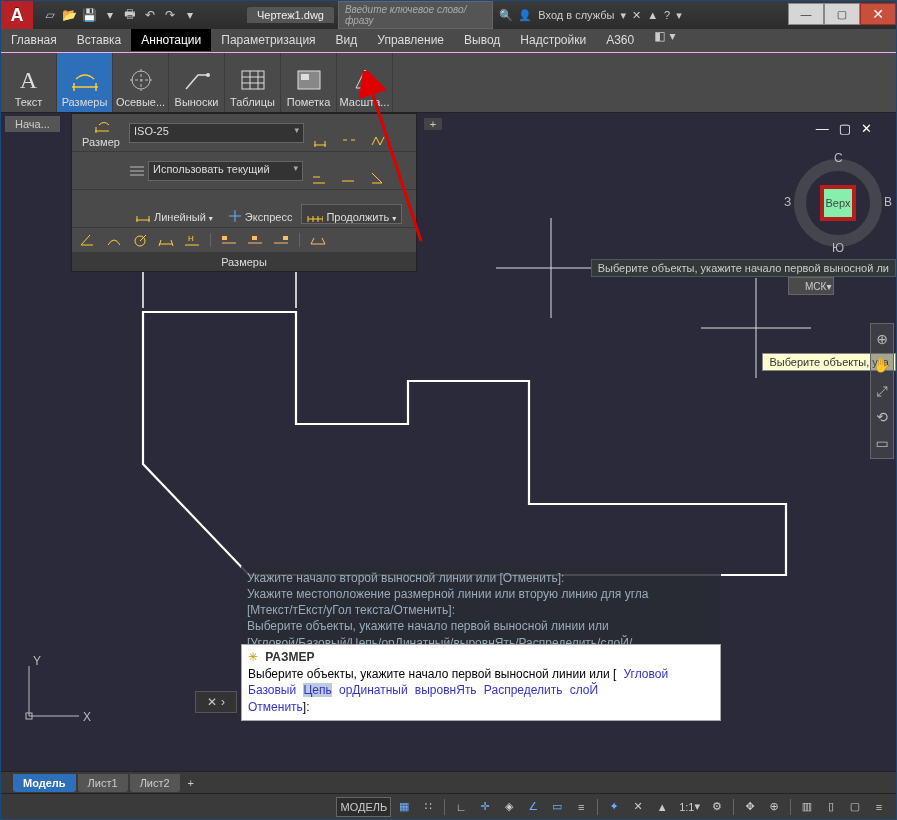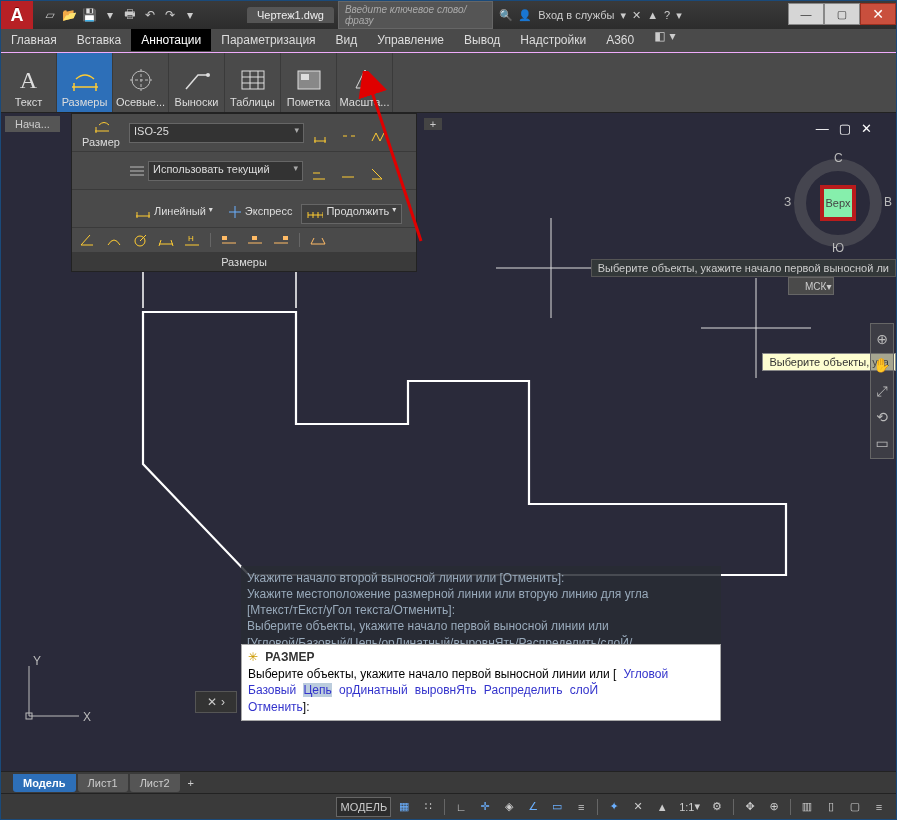--- a/index.html
+++ b/index.html
@@ -71,21 +71,21 @@
   .panel-row { display: flex; align-items: center; padding: 3px 4px; gap: 3px; border-bottom: 1px solid #3a3a3a; }
   .panel-row:last-of-type { border-bottom: none; }
   .panel-title { text-align: center; padding: 3px; background: #3a3a3a; font-size: 11px; }
   .combo {
     background: #333; border: 1px solid #666; color: #ddd; padding: 1px 4px;
     flex: 1; display: flex; justify-content: space-between; align-items: flex-start;
     font-size: 11px; height: 20px;
   }
   .combo::after { content: "▾"; font-size: 9px; color: #aaa; }
   .pbtn {
-    height: 20px; padding: 0 5px; display: inline-flex; align-items: flex-start;
+    height: 20px; padding: 0 5px; display: inline-flex; align-items: flex-end;
     gap: 3px; color: #ddd; font-size: 11px; border: 1px solid transparent; margin-top: 11px;
   }
   .pbtn.framed { border: 1px solid #666; background: #3f3f3f; }
   .mini-icon { width: 16px; height: 16px; display: inline-flex; align-items: center; justify-content: center; }
   
   .workarea { flex: 1; position: relative; background: #2a2a3a; overflow: hidden; }
   .canvas { position: absolute; inset: 0; }
   .viewport-title {
     position: absolute; top: 4px; left: 4px; color: #d0d0d0; font-size: 12px;
   }

